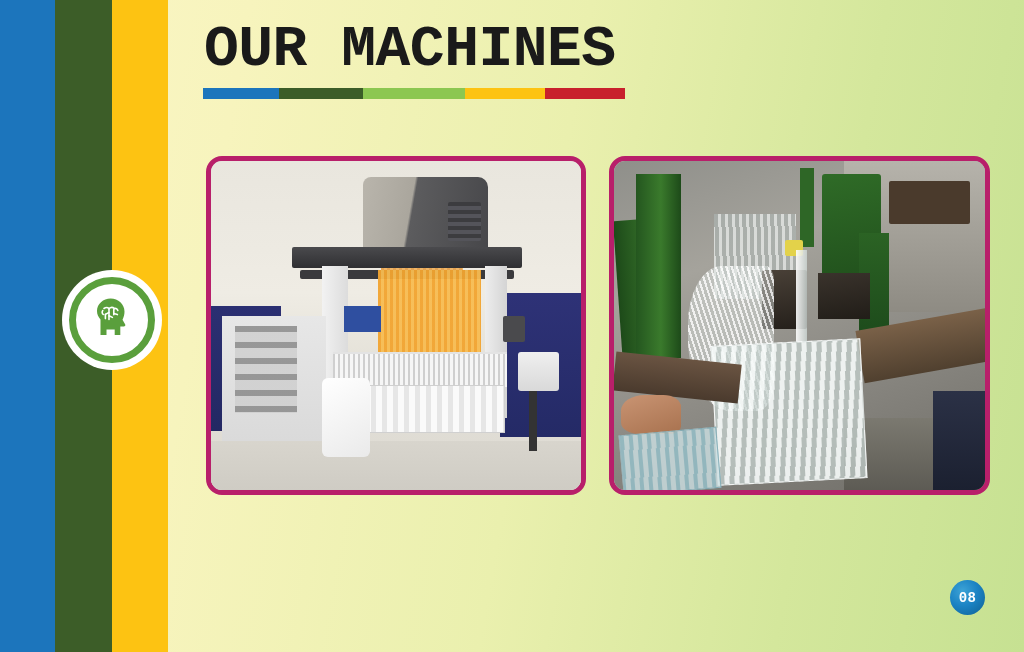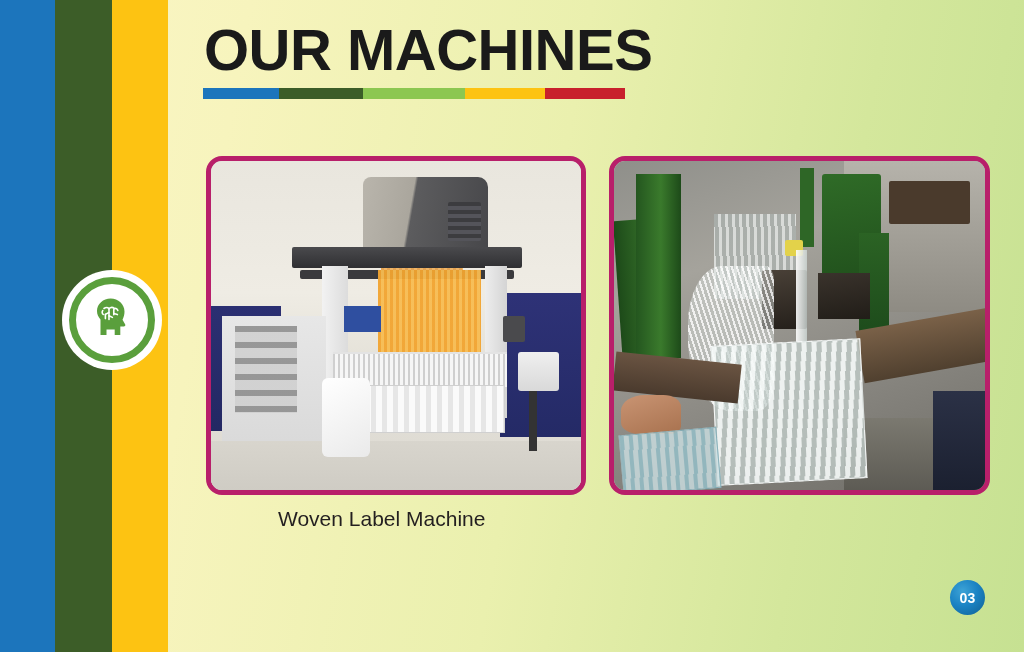--- a/index.html
+++ b/index.html
@@ -5,21 +5,21 @@
   html, body {
     margin: 0;
     padding: 0;
     background: #ffffff;
   }
   .slide {
     position: relative;
     width: 1024px;
     height: 652px;
     overflow: hidden;
-    font-family: Liberation Sans, sans-serif;
+    font-family: Liberation Mono, monospace;
     background: linear-gradient(100deg, #fbf6c6 0%, #f7f4bd 22%, #eaf0ae 52%, #d4e79c 78%, #c6e192 100%);
   }
 
   
   .stripe {
     position: absolute;
     top: 0;
     bottom: 0;
   }
   .stripe-blue   { left: 0;     width: 55px;  background: #1c75bc; }
@@ -397,17 +397,16 @@
       <div class="cs-tube"></div>
       <div class="cs-plastic-fan"></div>
       <div class="cs-plastic-stack"></div>
       <div class="cs-bench"></div>
       <div class="cs-person"></div>
       <div class="cs-hand"></div>
       <div class="cs-tray"></div>
     </div>
   </div>
 
-  <div class="caption caption-left">Woven Label Machine</div>
-
-  <div class="page-badge">03</div>
+
+  <div class="page-badge">08</div>
 
 </div>
 
 </body></html>

